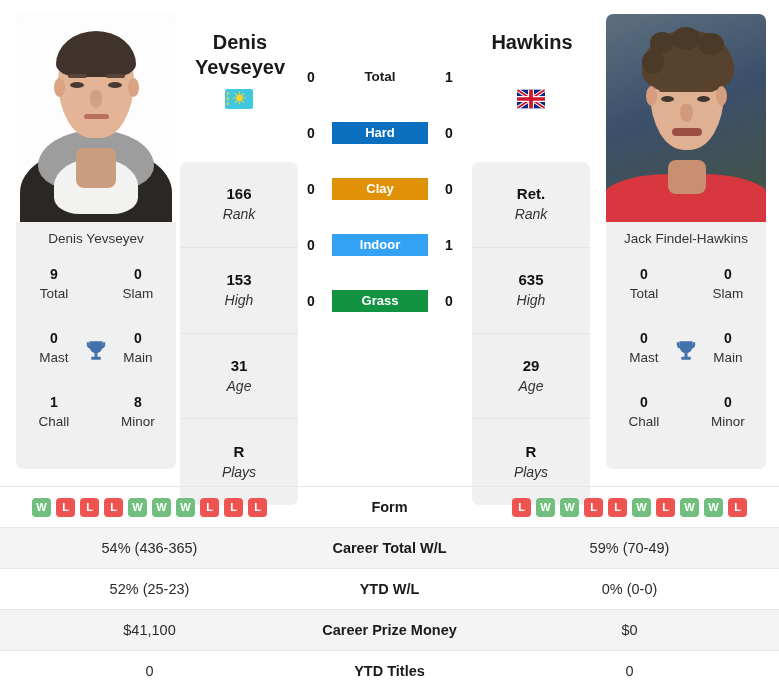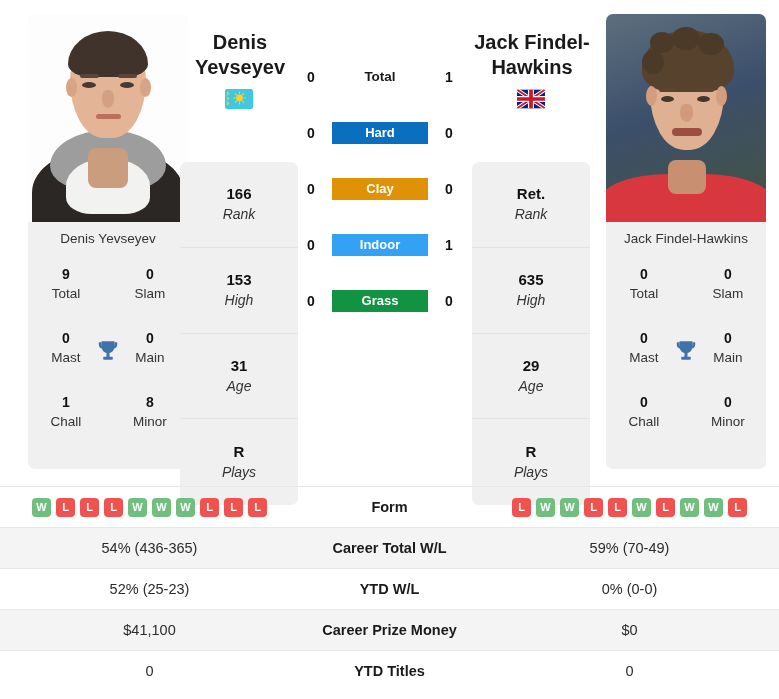--- a/index.html
+++ b/index.html
@@ -14,21 +14,21 @@
   #root { position: relative; width: 779px; height: 699px; }
 
   
   .top-area { position: relative; width: 779px; height: 478px; }
 
   
   .player-card {
     position: absolute; top: 14px; width: 160px; height: 455px;
     background: #f0f0f0; border-radius: 7px; overflow: hidden;
   }
-  .player-card.left  { left: 28px; }
+  .player-card.left  { left: 16px; }
   .player-card.right { left: 606px; }
 
   .photo { position: relative; width: 160px; height: 208px; overflow: hidden; }
 
   
   .photo-denis { background: #fdfdfd; }
   .pd-jacket {
     position: absolute; left: 4px; bottom: 0; width: 152px; height: 74px;
     background: #2b2724; border-radius: 46% 46% 0 0 / 60% 60% 0 0;
   }
@@ -387,21 +387,20 @@
         <div class="v">R</div>
         <div class="k">Plays</div>
       </div>
     </div>
 
     <div class="center-name left">
       <div>Denis</div>
       <div>Yevseyev</div>
     </div>
     <div class="center-name right">
-      <div>Jack Findel-</div>
       <div>Hawkins</div>
     </div>
 
     <div class="flag left">
       <svg width="28" height="20" viewBox="0 0 28 20">
         <rect width="28" height="20" fill="#3fc8e0"></rect>
         <circle cx="14.5" cy="9" r="3.4" fill="#fcd22a"></circle>
         <g stroke="#fcd22a" stroke-width="1.1">
           <line x1="14.5" y1="2.6" x2="14.5" y2="5"></line>
           <line x1="14.5" y1="13" x2="14.5" y2="15.4"></line>

